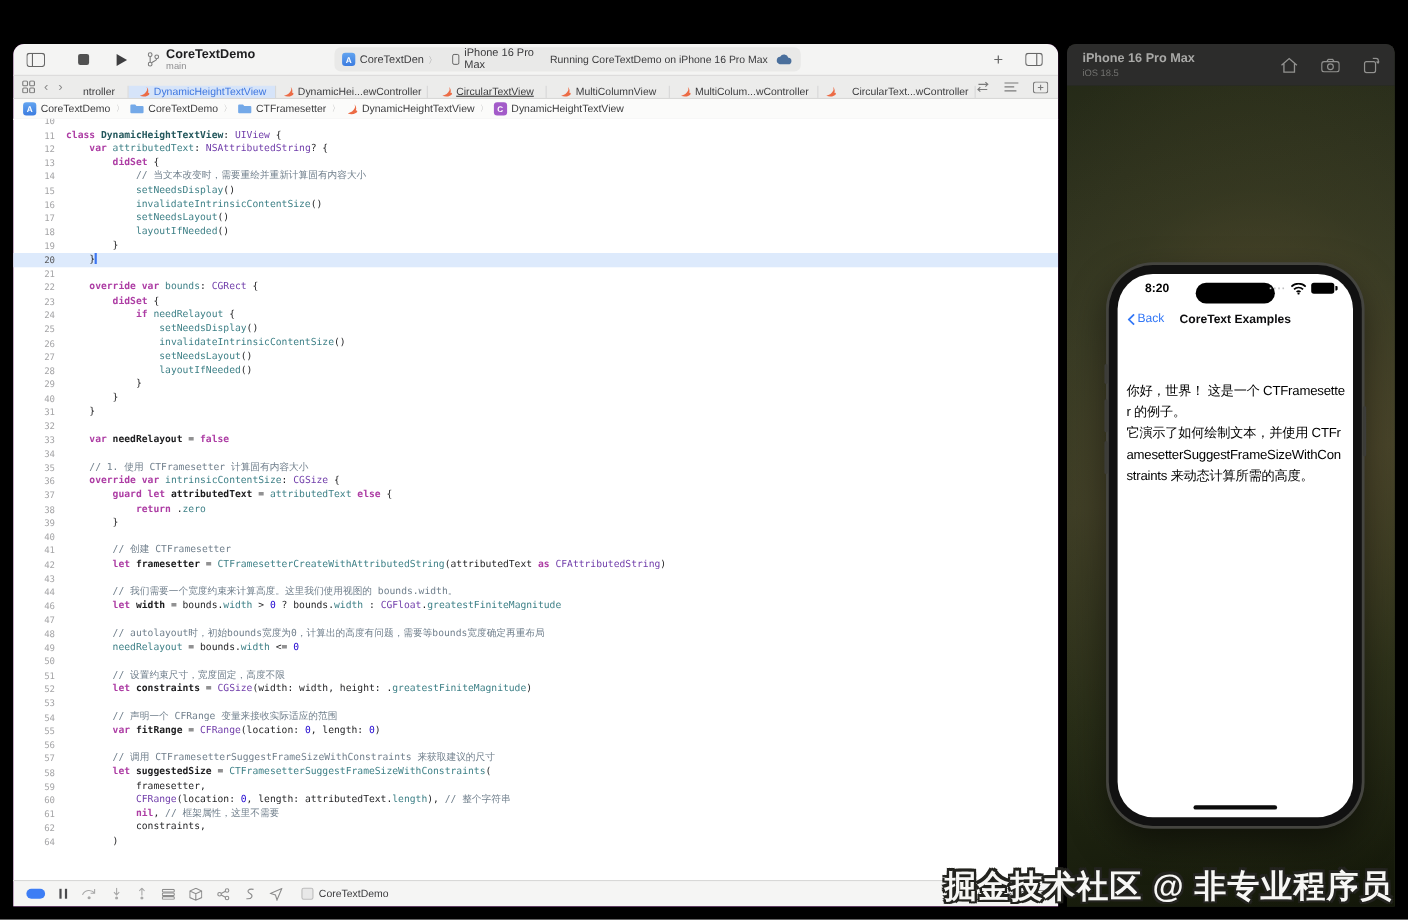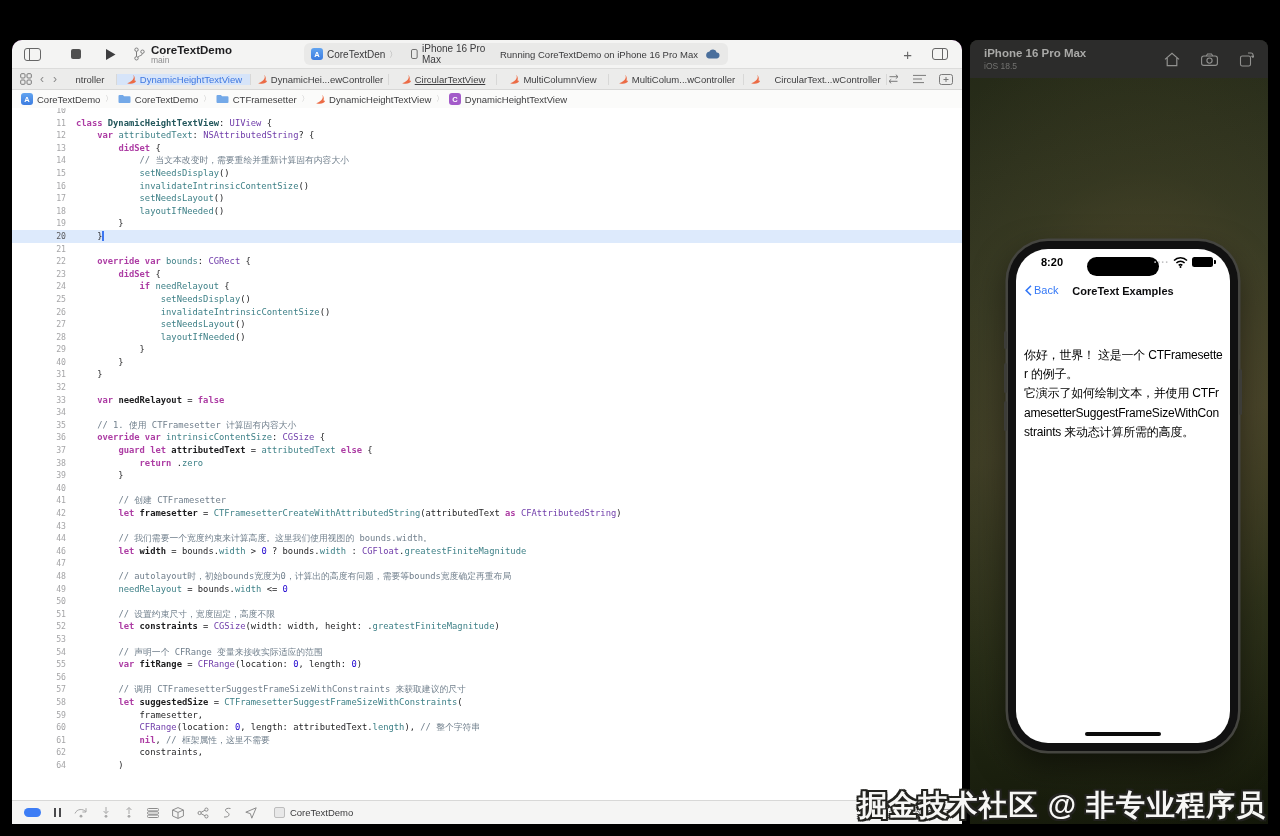--- a/index.html
+++ b/index.html
@@ -28,35 +28,35 @@
   .appicon{width:12px;height:12px;border-radius:3px;background:linear-gradient(180deg,#62a4f0,#3c7ce0);
            color:#fff;font-size:7.5px;font-weight:bold;display:flex;align-items:center;justify-content:center;}
   .classicon{width:12px;height:12px;border-radius:3px;background:#A35BC9;color:#fff;font-size:7.5px;
              font-weight:bold;display:flex;align-items:center;justify-content:center;}
   .tb-right{position:absolute;right:14px;top:0;height:28px;display:flex;align-items:center;gap:20px;}
   .tb-plus{font-size:15px;color:#666;font-weight:400;line-height:1;}
   
   .tabbar{height:20px;background:#ececeb;border-bottom:1px solid #d8d8d7;display:flex;align-items:stretch;}
   .tabbar-left{display:flex;align-items:center;gap:7px;padding:0 6px 0 8px;}
   .nav-chev{color:#8a8a8a;font-size:12px;line-height:1;padding:0 1px;}
-  .tabs{display:flex;align-items:center;}
+  .tabs{display:flex;align-items:flex-end;}
   .tab{display:flex;align-items:center;justify-content:center;gap:4px;border-right:1px solid #d8d8d7;
        font-size:9.5px;color:#3d3d3f;overflow:hidden;white-space:nowrap;padding:0 4px;box-sizing:border-box;}
   .tab.active{background:#d6e4f9;color:#3d76e0;}
   .tab .swift-ic{flex:none;}
   .tabbar-right{margin-left:auto;display:flex;align-items:center;gap:13px;padding-right:10px;}
   
   .breadcrumb{height:18px;background:#fbfbfa;border-bottom:1px solid #e5e5e4;display:flex;
               align-items:center;padding-left:9px;font-size:9.5px;color:#3c3c3e;gap:5px;}
   .bc-item{display:flex;align-items:center;gap:4px;}
   .bc-sep{color:#b4b4b4;font-size:7.5px;}
   
   .editor{position:absolute;top:68px;left:0;right:0;bottom:23px;background:#fff;overflow:hidden;}
   .code-wrap{margin-top:-4px;font-family:"DejaVu Sans Mono",monospace;font-size:8.8px;line-height:12.6px;}
-  .code-line{display:flex;height:12.6px;white-space:pre;padding-left:16px;}
+  .code-line{display:flex;height:12.6px;white-space:pre;}
   .code-line.hl{background:#ddeafc;}
   .ln{flex:none;width:38px;text-align:right;color:#a5a5a7;font-size:8.2px;}
   .code-line.hl .ln{color:#5a5a5c;}
   .code{margin-left:10px;color:#1f1f21;}
   .tk-k{color:#AD3DA4;font-weight:bold;}
   .tk-t{color:#703DAA;}
   .tk-td{color:#23575C;font-weight:bold;}
   .tk-f{color:#3E8087;}
   .tk-c{color:#707F8C;}
   .tk-n{color:#1C00CF;}

